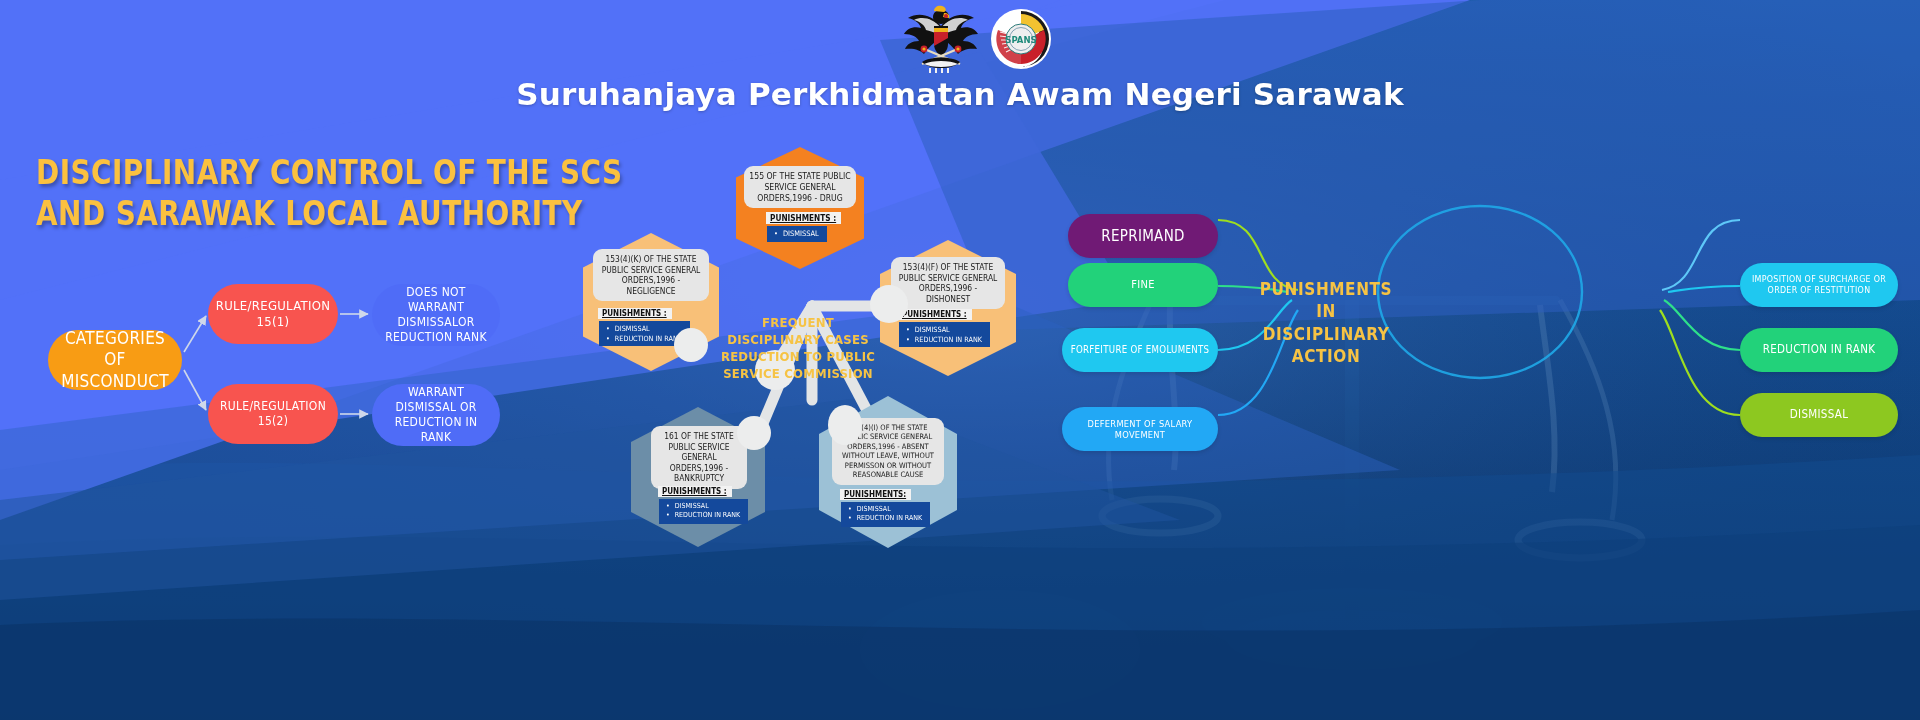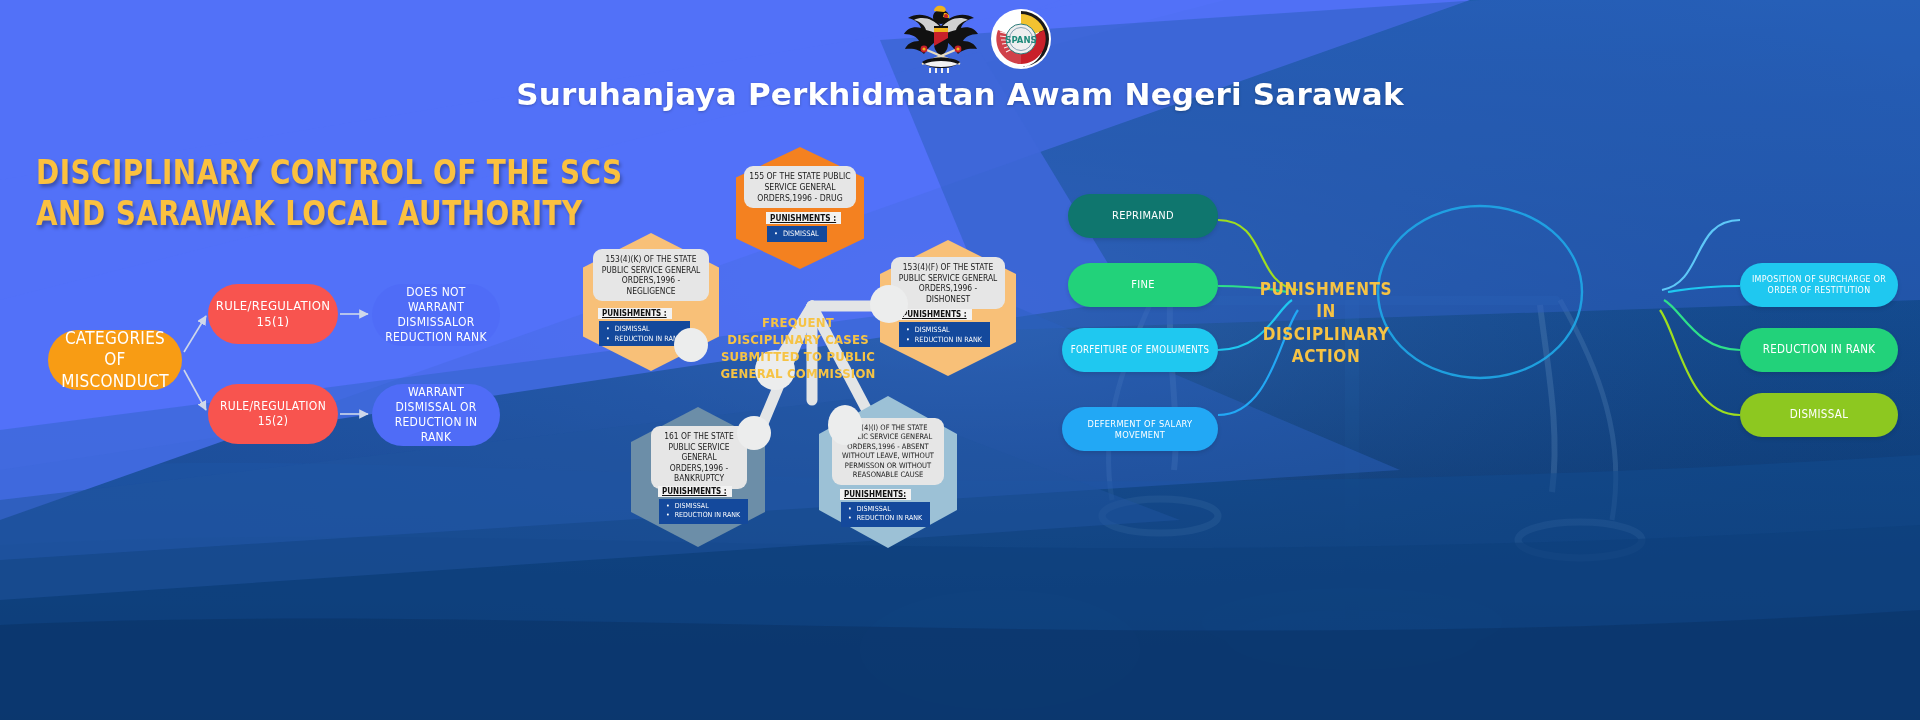--- a/index.html
+++ b/index.html
@@ -356,41 +356,41 @@
   </div>
 
   <div class="joint" style="left:195px; top:230px; width:40px; height:40px;"></div>
   <div class="joint" style="left:114px; top:208px; width:34px; height:34px;"></div>
   <div class="joint" style="left:310px; top:165px; width:38px; height:38px;"></div>
   <div class="joint" style="left:177px; top:296px; width:34px; height:34px;"></div>
   <div class="joint" style="left:268px; top:285px; width:34px; height:40px;"></div>
 </div>
 
 <div id="center-label">
-  <span>FREQUENT DISCIPLINARY CASES SUBMITTED TO PUBLIC GENERAL COMMISSION</span>
+  <span>FREQUENT DISCIPLINARY CASES REDUCTION TO PUBLIC SERVICE COMMISSION</span>
 </div>
 
 <div id="right">
   <svg id="rightlines" viewBox="0 0 880 480">
     <g fill="none" stroke-width="2.2">
       <path d="M178 70 C228 70 214 135 258 140" stroke="#9ede1f"></path>
       <path d="M178 136 C222 136 232 140 248 142"></path>
       <path d="M178 136 C222 136 232 140 248 142" stroke="#2ee08a"></path>
       <path d="M178 200 C224 200 236 160 252 150" stroke="#1fc8f0"></path>
       <path d="M178 265 C230 265 240 185 258 160" stroke="#22a8f5"></path>
 
       <path d="M700 70 C652 70 664 132 622 140" stroke="#5ec8f8"></path>
       <path d="M700 136 C660 136 642 140 628 142" stroke="#1fc8f0"></path>
       <path d="M700 200 C656 200 642 160 624 150" stroke="#2ee08a"></path>
       <path d="M700 265 C648 265 638 185 620 160" stroke="#9ede1f"></path>
     </g>
     <ellipse cx="440" cy="142" rx="102" ry="86" fill="none" stroke="#1fa8e8" stroke-width="2.4" opacity=".9"></ellipse>
   </svg>
 
-  <div class="pill" style="left:28px; top:44px; width:150px; height:44px; background:#0f766e; font-size:11px;">
+  <div class="pill" style="left:28px; top:64px; width:150px; height:44px; background:#701a75; font-size:15px;">
     <span>REPRIMAND</span>
   </div>
   <div class="pill" style="left:28px; top:113px; width:150px; height:44px; background:#22d27a; font-size:11px;">
     <span>FINE</span>
   </div>
   <div class="pill" style="left:22px; top:178px; width:156px; height:44px; background:#1fc8f0; font-size:9.6px;">
     <span>FORFEITURE OF EMOLUMENTS</span>
   </div>
   <div class="pill" style="left:22px; top:257px; width:156px; height:44px; background:#22a8f5; font-size:9.2px;">
     <span>DEFERMENT OF SALARY MOVEMENT</span>

